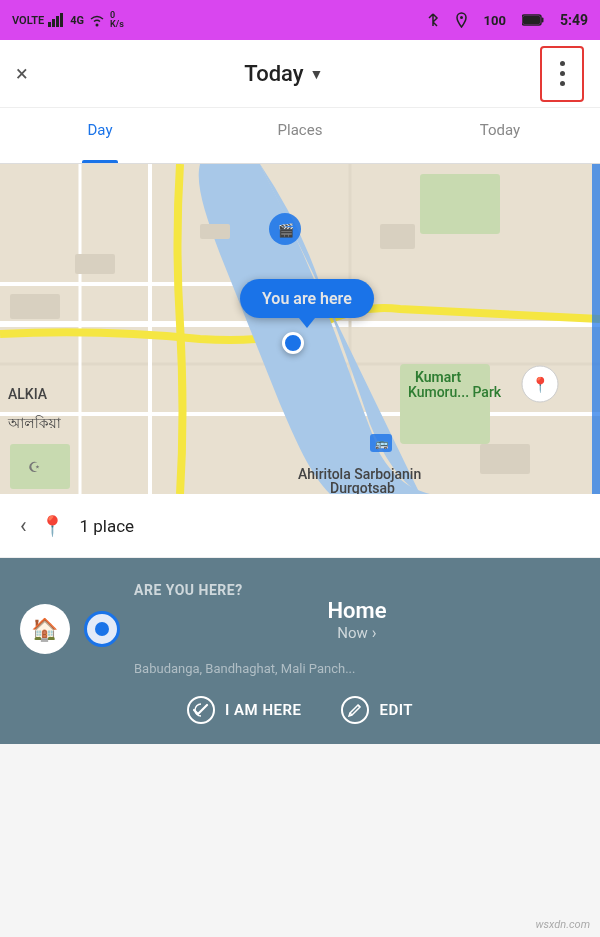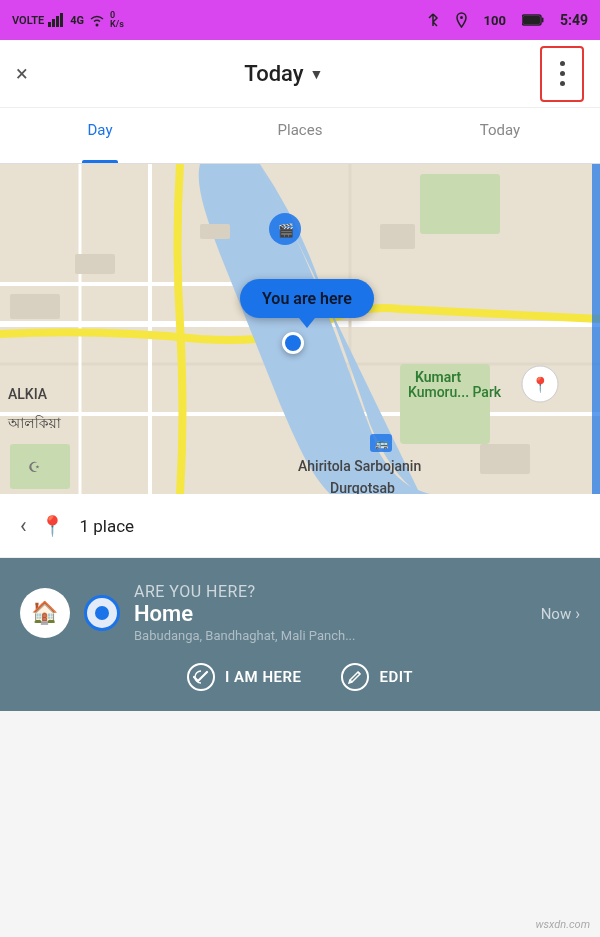--- a/index.html
+++ b/index.html
@@ -141,21 +141,21 @@
       top: 0; left: 0;
     }
 
     
     .you-are-here {
       position: absolute;
       top: 115px;
       left: 50%;
       transform: translateX(-60px);
       background: #1a73e8;
-      color: #0f172a;
+      color: #e5e5e5;
       font-size: 16px;
       font-weight: 600;
       padding: 10px 22px;
       border-radius: 30px;
       white-space: nowrap;
       box-shadow: 0 2px 8px rgba(0,0,0,0.3);
     }
     .you-are-here::after {
       content: '';
       position: absolute;
@@ -258,51 +258,52 @@
     .location-dot-inner {
       width: 14px;
       height: 14px;
       background: #1a73e8;
       border-radius: 50%;
     }
     .location-info {
       flex: 1;
     }
     .are-you-here-label {
-      font-size: 16px;
+      font-size: 14px;
       color: #cfd8dc;
-      font-weight: 400;
+      font-weight: 700;
       letter-spacing: 0.5px;
       text-transform: uppercase;
     }
     .home-title-row {
       display: flex;
       align-items: center;
       justify-content: space-between;
+      flex-direction: column;
     }
     .home-title {
       font-size: 22px;
       font-weight: 600;
       color: #fff;
     }
     .now-label {
       font-size: 15px;
       color: #cfd8dc;
       display: flex;
       align-items: center;
       gap: 4px;
     }
     .chevron-right {
       font-size: 16px;
       color: #cfd8dc;
     }
     .address-text {
       font-size: 13px;
       color: #b0bec5;
-      margin-top: 2px;
+      margin-top: 19px;
     }
 
     
     .action-buttons {
       display: flex;
       align-items: center;
       justify-content: center;
       gap: 40px;
     }
     .action-btn {
@@ -457,21 +458,21 @@
   </svg>
 
   <div class="you-are-here">You are here</div>
 
   <div class="location-dot"></div>
 
   <span class="map-label" style="top:222px;left:8px;">ALKIA</span>
   <span class="map-label" style="top:248px;left:8px;">আলকিয়া</span>
   <span class="map-label" style="top:205px;left:415px;font-weight:600;color:#2e7d32;">Kumart</span>
   <span class="map-label" style="top:220px;left:408px;color:#2e7d32;">Kumoru... Park</span>
-  <span class="map-label" style="top:294px;left:298px;">Ahiritola Sarbojanin</span>
+  <span class="map-label" style="top:302px;left:298px;">Ahiritola Sarbojanin</span>
   <span class="map-label" style="top:316px;left:330px;">Durgotsab</span>
 
   <div style="position:absolute;top:0;right:0;width:8px;height:330px;background:#1a73e8;opacity:0.7;"></div>
 </div>
 
 <div class="summary-bar">
   <span class="back-chevron">‹</span>
   <span class="pin-icon">📍</span>
   <span class="place-count">1 place</span>
 </div>

